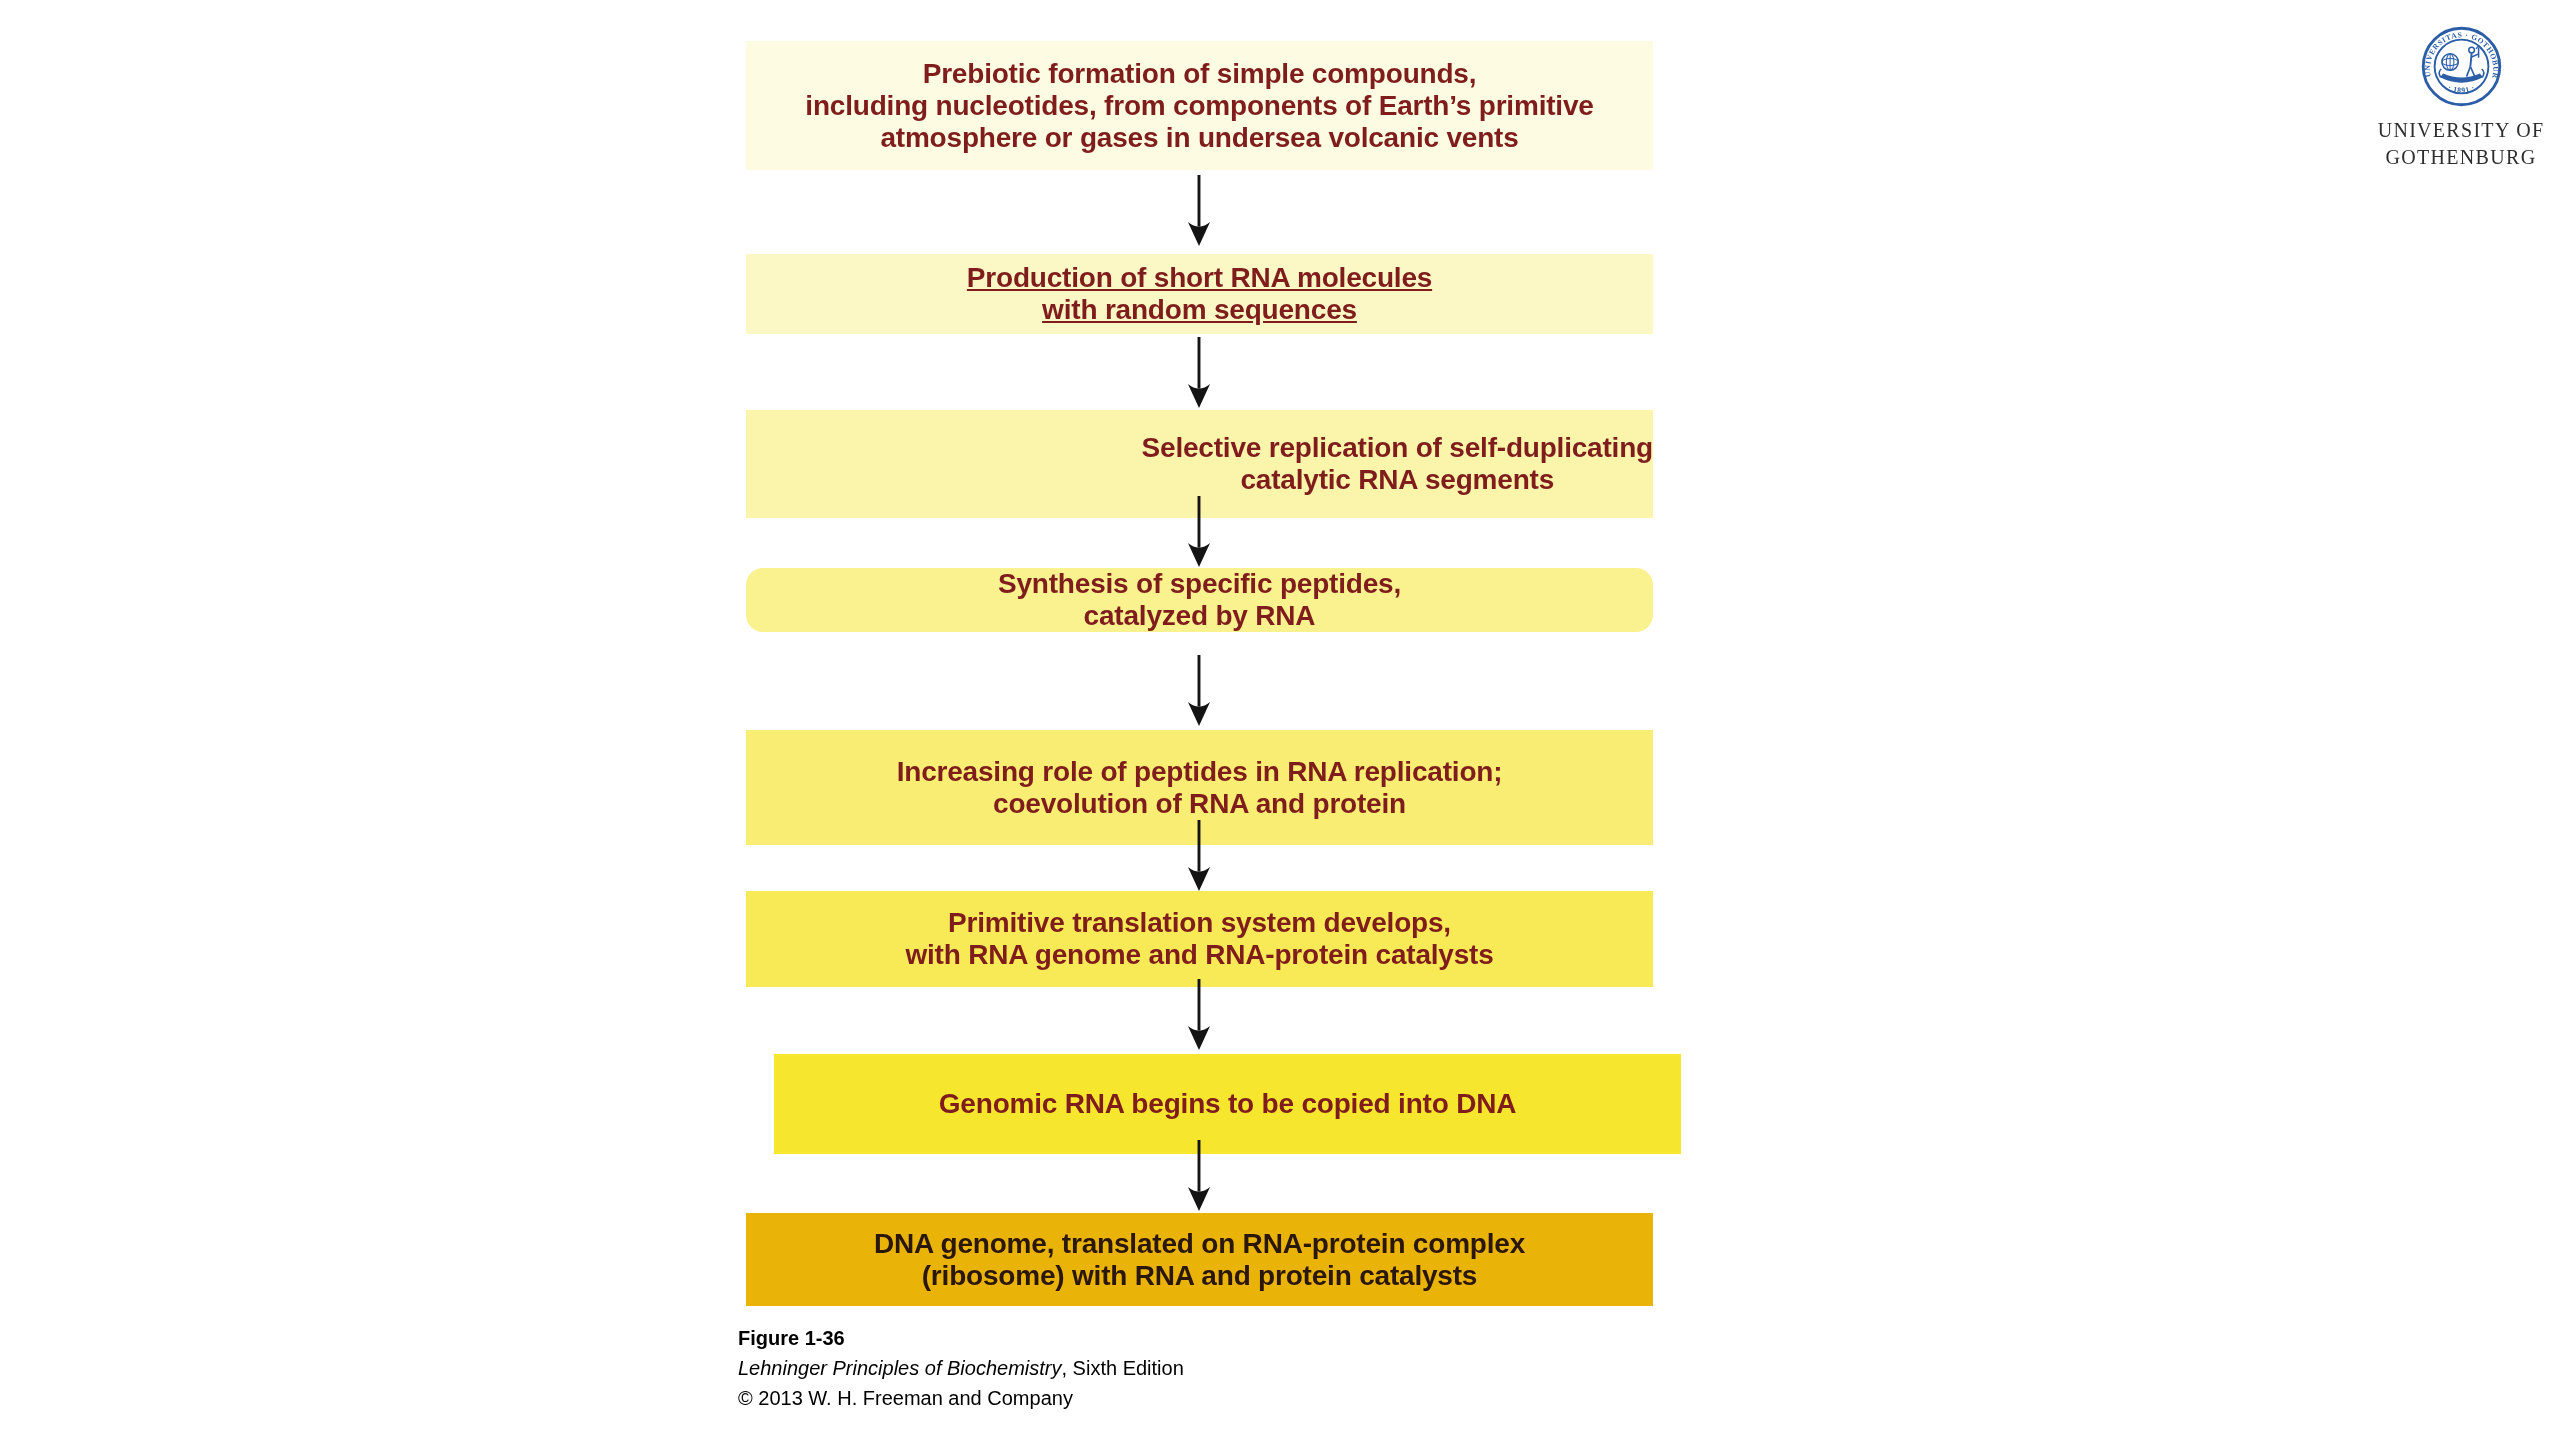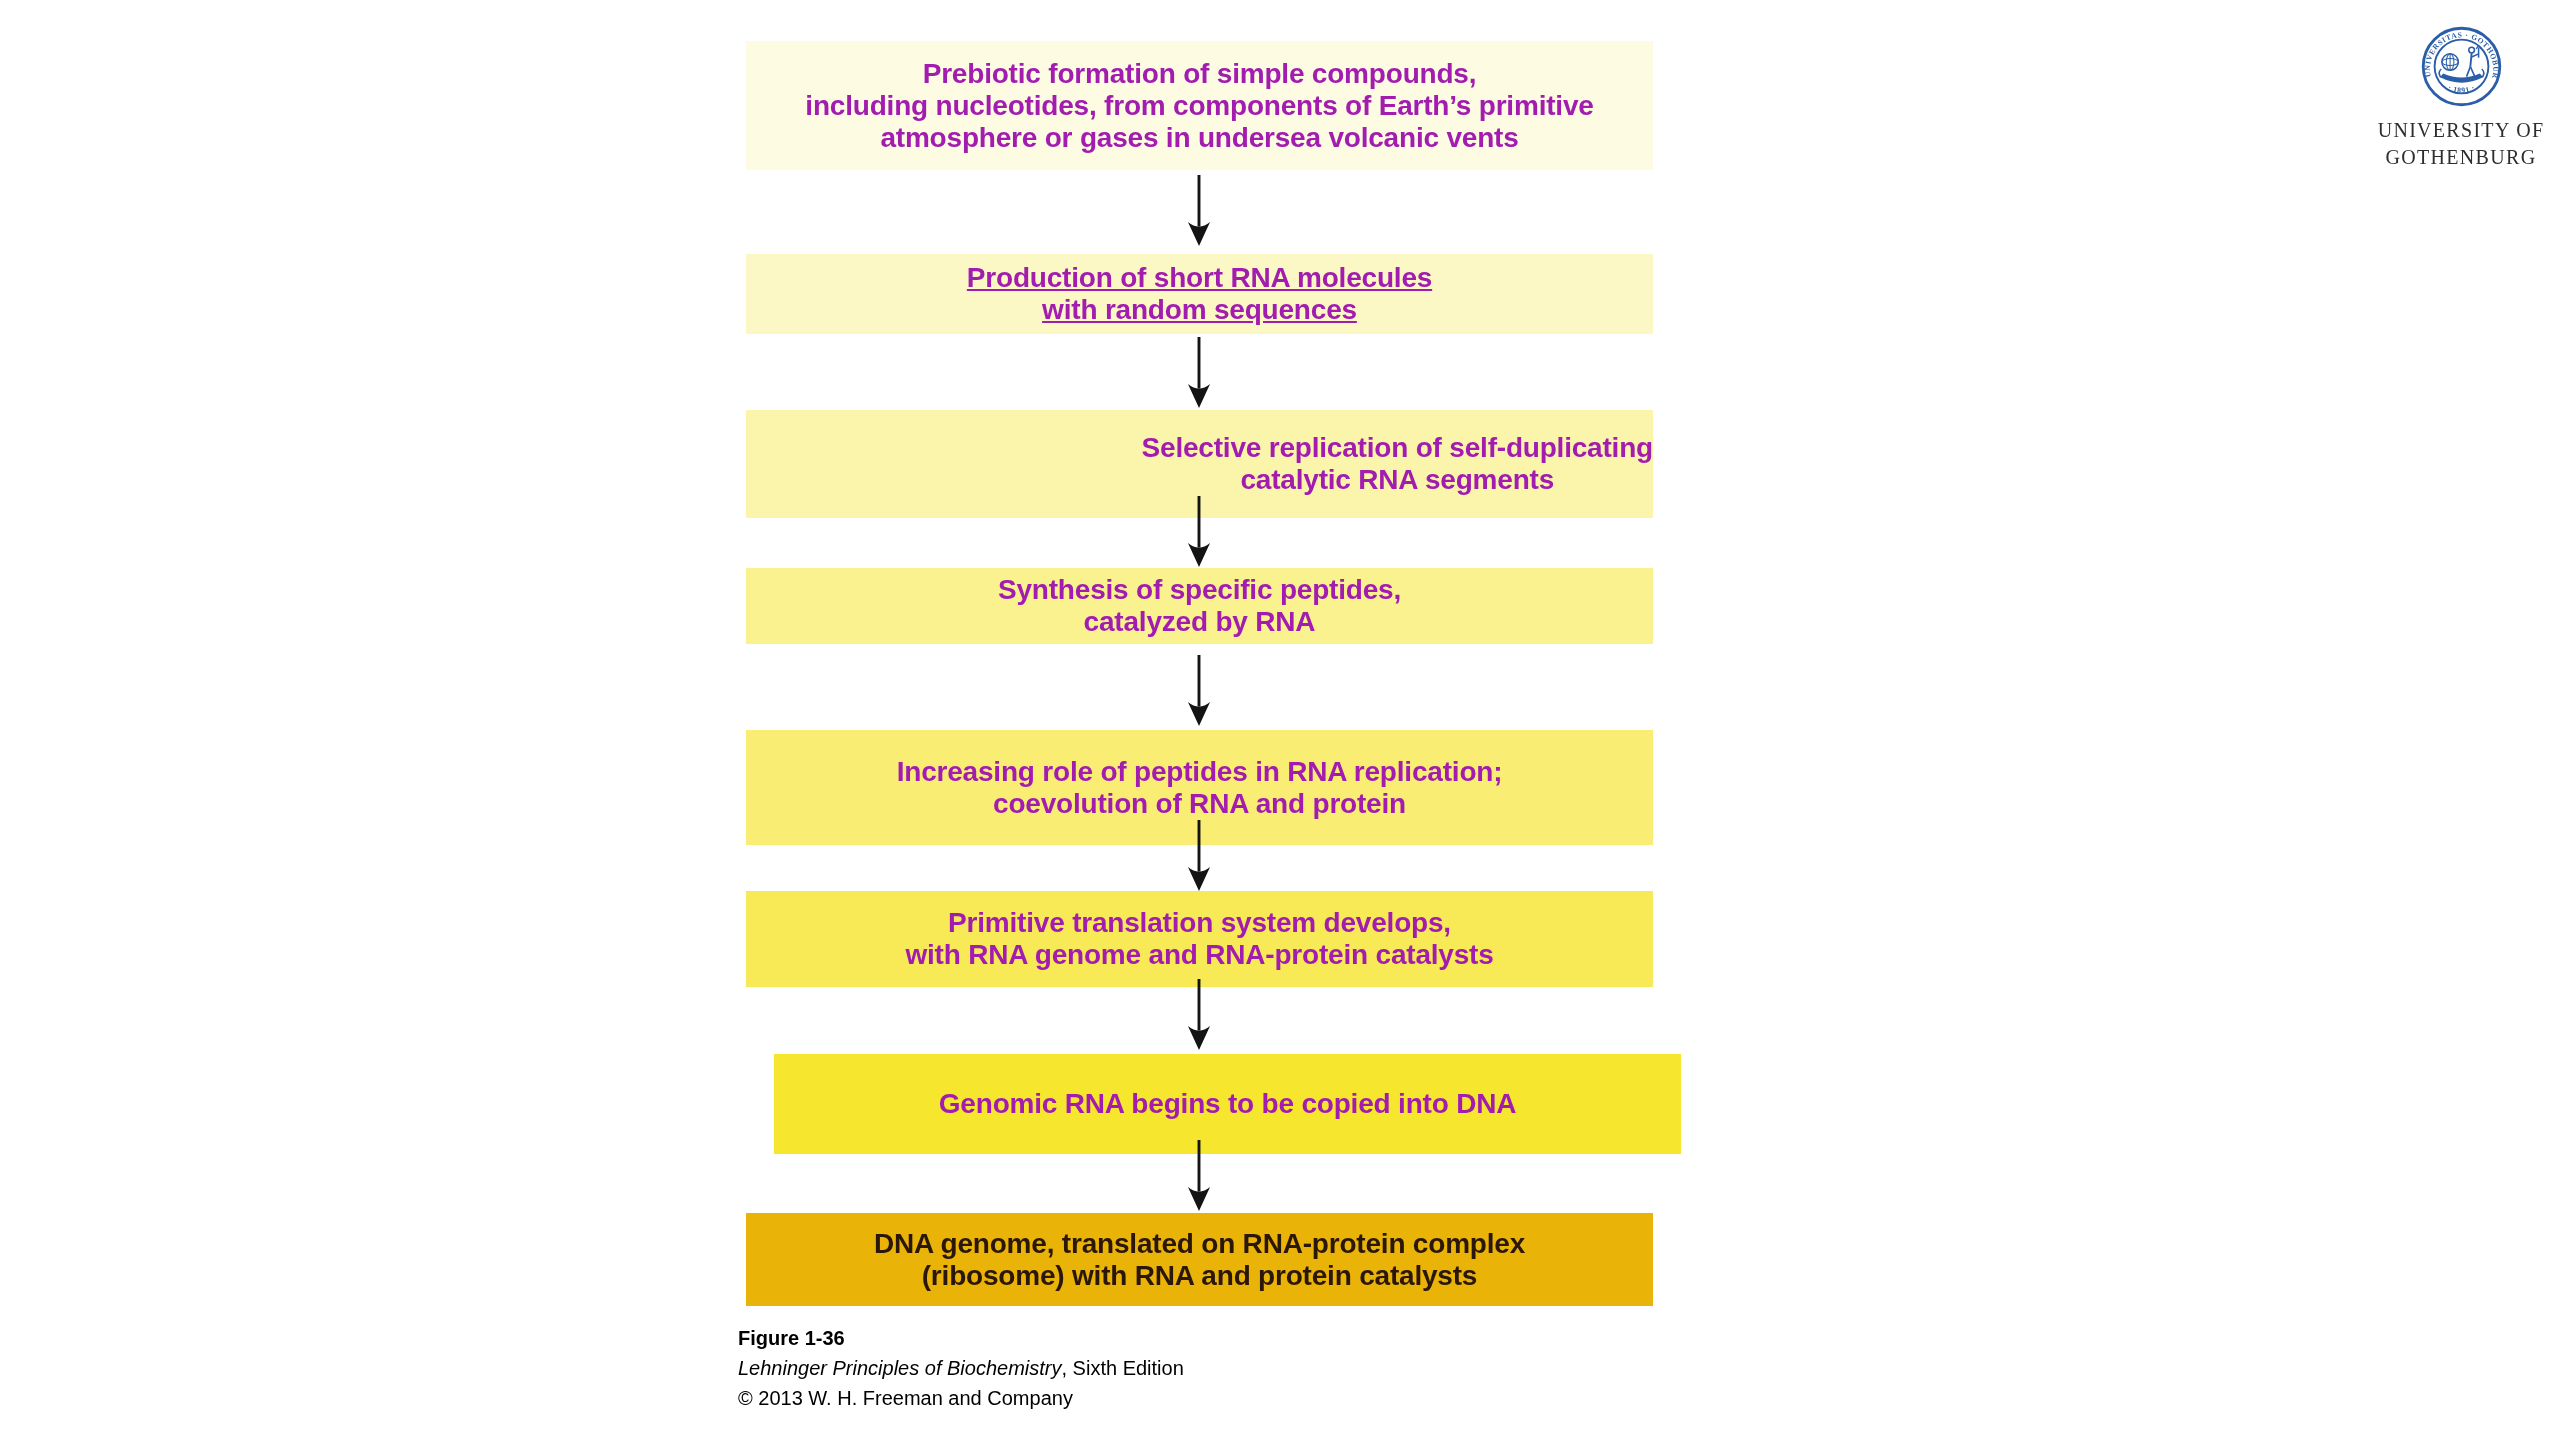--- a/index.html
+++ b/index.html
@@ -17,27 +17,27 @@
     position: absolute;
     left: 746px;
     width: 907px;
     display: flex;
     align-items: center;
     justify-content: center;
     text-align: center;
     font-weight: bold;
     font-size: 28px;
     line-height: 32px;
-    color: #a21caf;
+    color: #7f1d1d;
     letter-spacing: -0.2px;
   }
   .b1 { top: 41px;   height: 129px; }
   .b2 { top: 254px;  height: 80px; text-decoration: underline; }
   .b3 { top: 410px;  height: 108px; justify-content: flex-end; }
-  .b4 { top: 568px;  height: 76px; }
+  .b4 { top: 568px;  height: 64px; border-radius: 17px; }
   .b5 { top: 730px; height: 115px; }
   .b6 { top: 891px; height: 96px; }
   .b7 { top: 1054px; height: 100px; margin-left: 28px; }
   .b8 { top: 1213px; height: 93px; color: #2b1708; }
 
   
   .arrow {
     position: absolute;
     left: 1186px;
     width: 26px;

